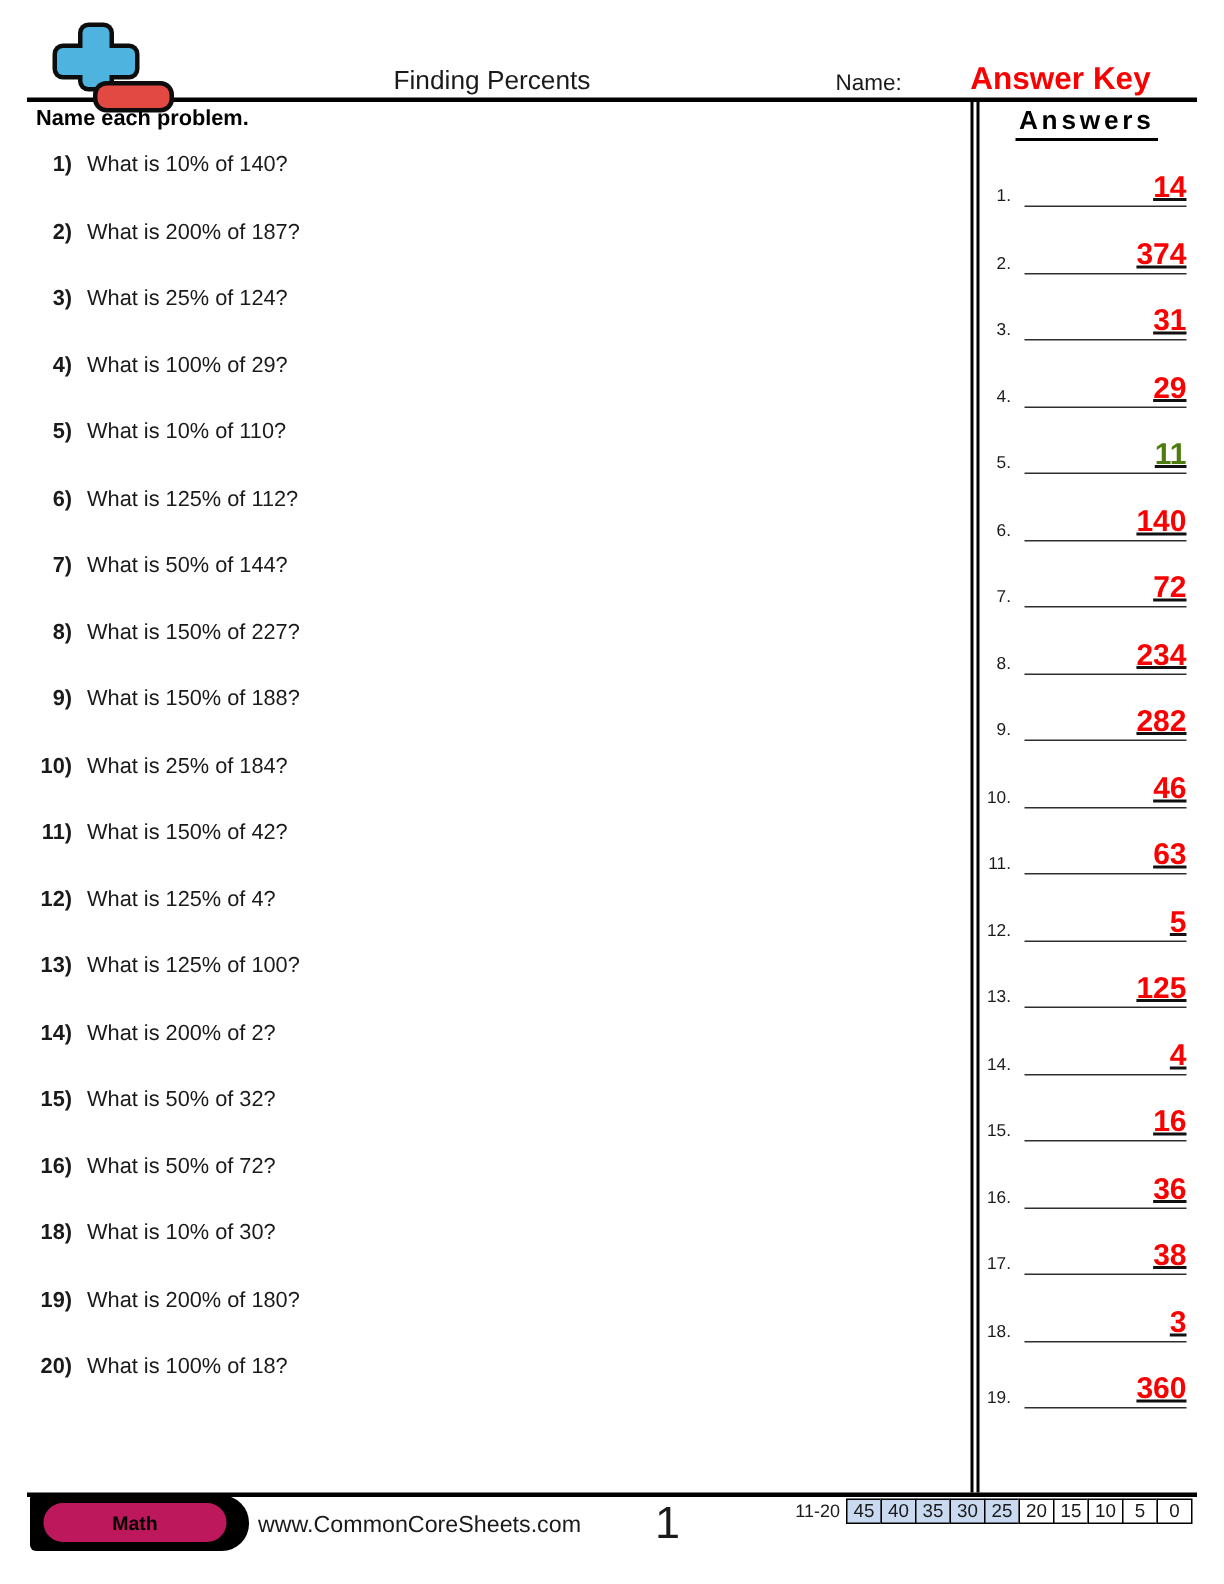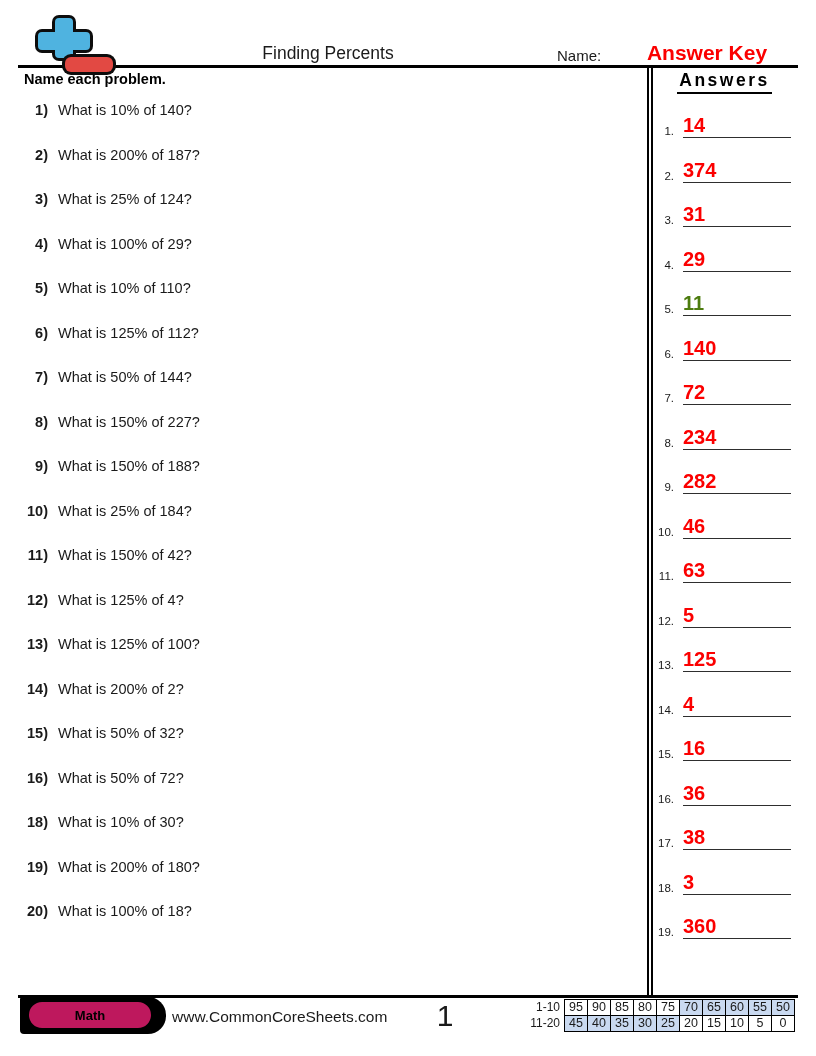--- a/index.html
+++ b/index.html
@@ -44,21 +44,21 @@
   .q-num { width: 48px; text-align: right; font-weight: bold; font-size: 14.5px; flex: none; color: #1a1a1a; }
   .q-text { margin-left: 10px; font-size: 14.5px; color: #1a1a1a; }
 
   
   .answers { position: absolute; left: 648px; top: 93.5px; width: 148px; list-style: none; }
   .a-row { height: 44.5px; display: flex; align-items: flex-end; }
   .a-num { width: 26px; flex: none; text-align: right; font-size: 11.5px; color: #1a1a1a; padding-bottom: 1px; }
   .a-line {
     margin-left: 9px; width: 108px; flex: none;
     border-bottom: 1.6px solid #2e2e2e;
-    display: flex; justify-content: flex-start; align-items: flex-end;
+    display: flex; justify-content: flex-end; align-items: flex-end; text-decoration: underline;
   }
   .a-value { font-size: 20px; font-weight: bold; line-height: 1.1; padding-bottom: 1px; }
 
   
   .footer-rule { position: absolute; left: 18px; width: 780px; top: 995px; height: 3px; background: #000; }
   .math-badge {
     position: absolute; left: 20px; top: 997px; width: 146px; height: 37px;
     background: #000; border-radius: 2px 18px 18px 4px; z-index: 2;
   }
   .math-badge-inner {
@@ -348,33 +348,20 @@
 
 </ol>
 
   <div class="footer-rule"></div>
   <div class="math-badge">
     <div class="math-badge-inner">Math</div>
   </div>
   <div class="website">www.CommonCoreSheets.com</div>
   <div class="page-number">1</div>
   <div class="score-table" id="score-table">
-      <div class="score-row">
-        <div class="score-label">1-10</div>
-        <div class="score-cell">95</div>
-        <div class="score-cell">90</div>
-        <div class="score-cell">85</div>
-        <div class="score-cell">80</div>
-        <div class="score-cell">75</div>
-        <div class="score-cell hl">70</div>
-        <div class="score-cell hl">65</div>
-        <div class="score-cell hl">60</div>
-        <div class="score-cell hl">55</div>
-        <div class="score-cell hl">50</div>
-      </div>
       <div class="score-row">
         <div class="score-label">11-20</div>
         <div class="score-cell hl">45</div>
         <div class="score-cell hl">40</div>
         <div class="score-cell hl">35</div>
         <div class="score-cell hl">30</div>
         <div class="score-cell hl">25</div>
         <div class="score-cell">20</div>
         <div class="score-cell">15</div>
         <div class="score-cell">10</div>

